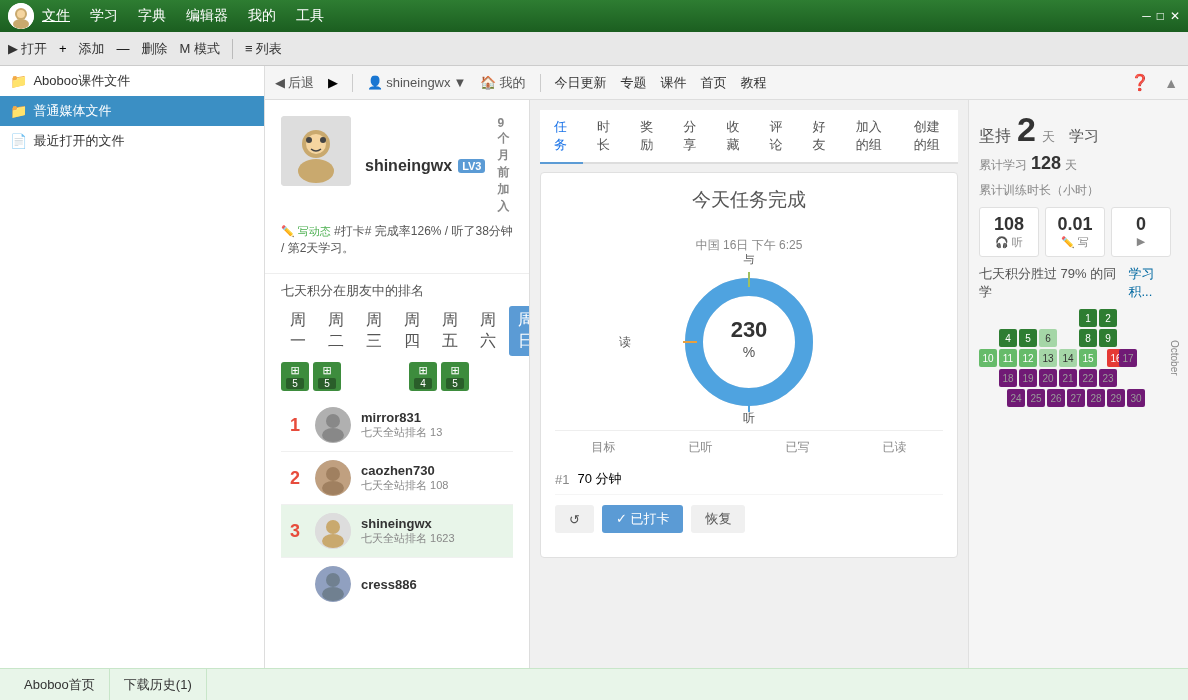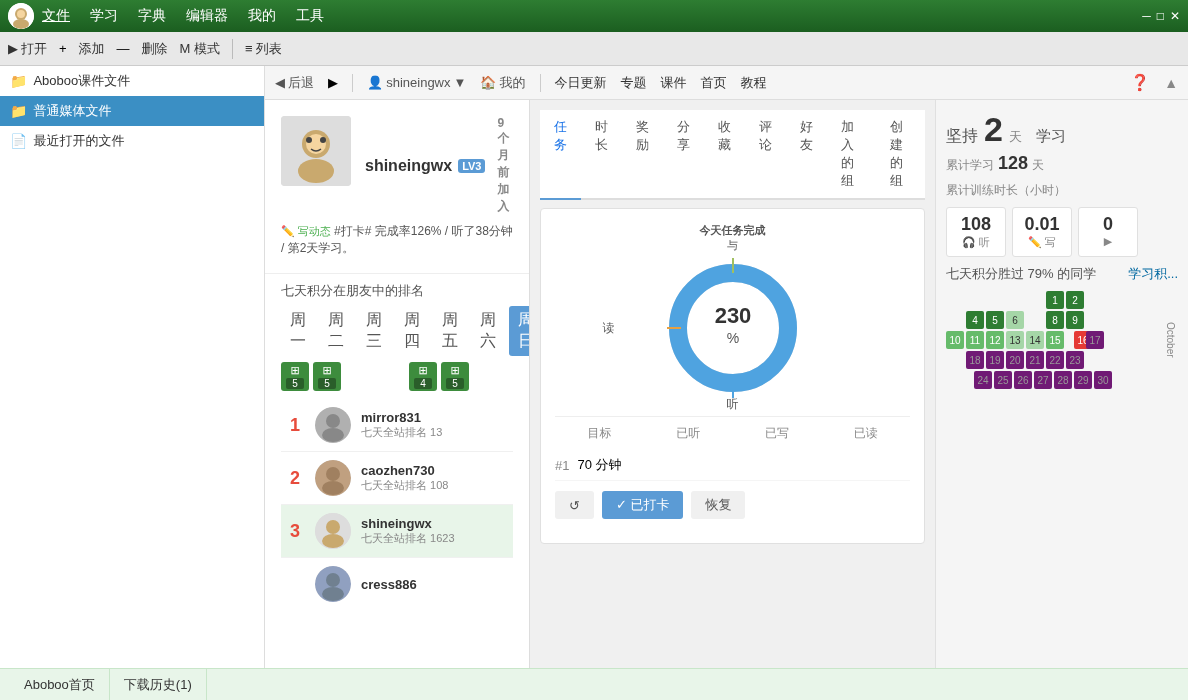--- a/index.html
+++ b/index.html
@@ -99,21 +99,21 @@
     .leader-name { font-size: 13px; font-weight: bold; color: #333; }
     .leader-sub { font-size: 11px; color: #888; }
 
     
     .profile-tabs { display: flex; border-bottom: 2px solid #ddd; background: #fff; margin-bottom: 8px; }
     .profile-tab { padding: 8px 14px; cursor: pointer; font-size: 13px; color: #555; border-bottom: 2px solid transparent; margin-bottom: -2px; }
     .profile-tab.active { border-bottom-color: #5b9bd5; color: #1a73e8; }
 
     
     .task-card { background: #fff; border: 1px solid #e0e0e0; border-radius: 4px; padding: 14px; margin-bottom: 10px; }
-    .task-title { text-align: center; font-size: 11px; color: #555; margin-bottom: 10px; font-weight: bold; }
+    .task-title { text-align: center; font-size: 19px; color: #555; margin-bottom: 24px; }
     .task-info-row { display: flex; justify-content: center; align-items: center; gap: 10px; font-size: 12px; color: #888; margin-bottom: 8px; }
 
     .task-stats { display: flex; justify-content: space-around; padding: 8px 0; border-top: 1px solid #eee; font-size: 12px; color: #888; }
     .task-stat { text-align: center; }
 
     .task-row { display: flex; align-items: center; gap: 8px; padding: 6px 0; border-bottom: 1px solid #f5f5f5; font-size: 13px; }
     .task-hash { color: #888; }
     .task-actions { display: flex; gap: 8px; padding: 10px 0; }
     .task-btn { padding: 5px 14px; border-radius: 3px; cursor: pointer; font-size: 13px; border: none; }
     .task-btn.refresh { background: #f0f0f0; color: #555; }
@@ -153,21 +153,21 @@
     
     ::-webkit-scrollbar { width: 8px; }
     ::-webkit-scrollbar-thumb { background: #bbb; border-radius: 4px; }
 
     .nav-bar-right { margin-left: auto; display: flex; gap: 14px; align-items: center; }
     .question-icon { color: #888; font-size: 16px; cursor: pointer; }
     .profile-left-panel { width: 265px; border-right: 1px solid #ddd; background: #fff; overflow-y: auto; }
     .profile-right-panel { flex: 1; background: #f0f0f0; overflow-y: auto; display: flex; gap: 0; }
 
     .main-content { flex: 1; padding: 10px; }
-    .side-stats { width: 253px; padding: 10px; background: #f5f5f5; border-left: 1px solid #e0e0e0; }
+    .side-stats { width: 220px; padding: 10px; background: #f5f5f5; border-left: 1px solid #e0e0e0; }
 
     .full-layout { display: flex; flex-direction: column; height: 700px; width: 1188px; }
     .content-row { display: flex; flex: 1; overflow: hidden; }
 
     .left-sidebar { width: 265px; background: #fff; border-right: 1px solid #ddd; overflow-y: auto; }
     .right-area { flex: 1; display: flex; flex-direction: column; overflow: hidden; }
   </style>
 </head>
 <body>
 
@@ -401,20 +401,23 @@
               <span class="profile-tab">分享</span>
               <span class="profile-tab">收藏</span>
               <span class="profile-tab">评论</span>
               <span class="profile-tab">好友</span>
               <span class="profile-tab">加入的组</span>
               <span class="profile-tab">创建的组</span>
             </div>
 
             <div class="task-card">
               <div class="task-title">今天任务完成</div>
+              <div class="task-info-row">
+                <span>中国  16日 下午 6:25</span>
+              </div>
 
               <div style="position:relative; width:200px; margin: 0 auto 8px;">
                 <div style="position:absolute; left:-30px; top:50%; transform:translateY(-50%); font-size:12px; color:#555;">读</div>
                 <div style="position:absolute; top:-10px; left:50%; transform:translateX(-50%); font-size:11px; color:#555;">与</div>
                 <div style="position:absolute; bottom:-5px; left:50%; transform:translateX(-50%); font-size:12px; color:#555;">听</div>
                 <svg width="160" height="160" viewBox="0 0 160 160" style="display:block; margin:0 auto;">
                   <circle cx="80" cy="80" r="55" fill="none" stroke="#e0e0e0" stroke-width="18"></circle>
 
                   <circle cx="80" cy="80" r="55" fill="none" stroke="#4fa3e0" stroke-width="18" stroke-dasharray="345 10" stroke-dashoffset="0" transform="rotate(-90 80 80)"></circle>
 

